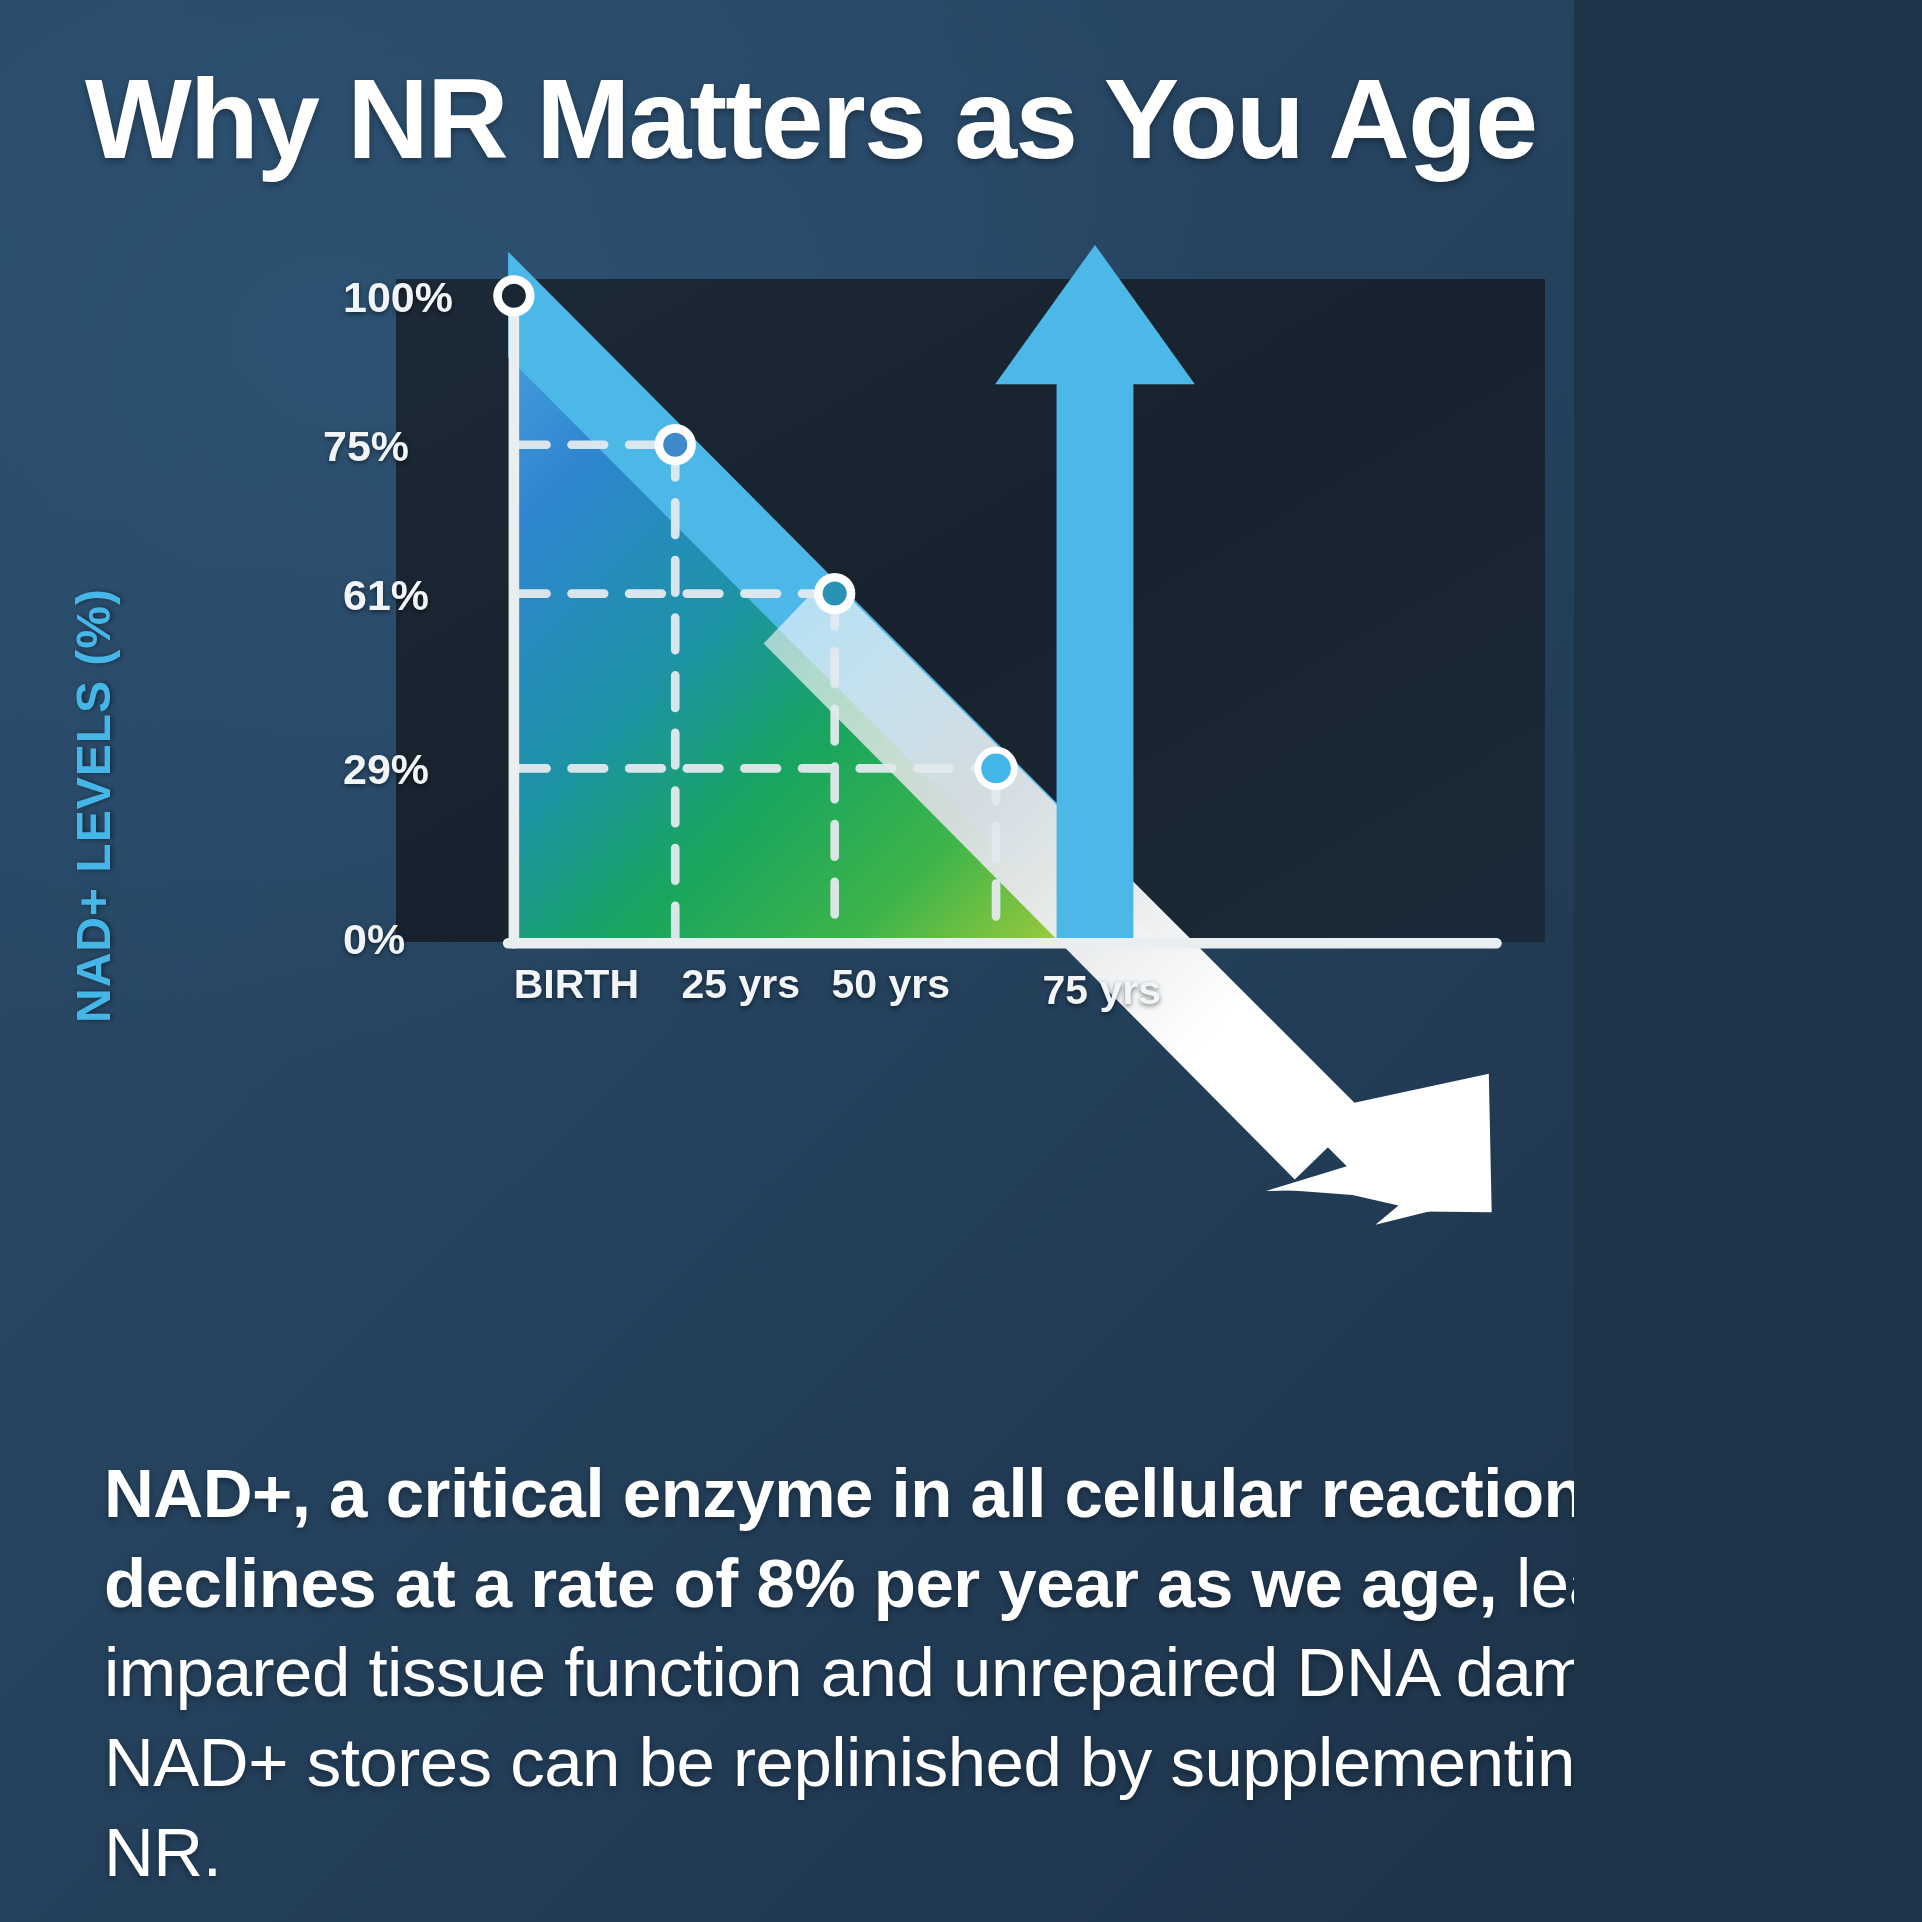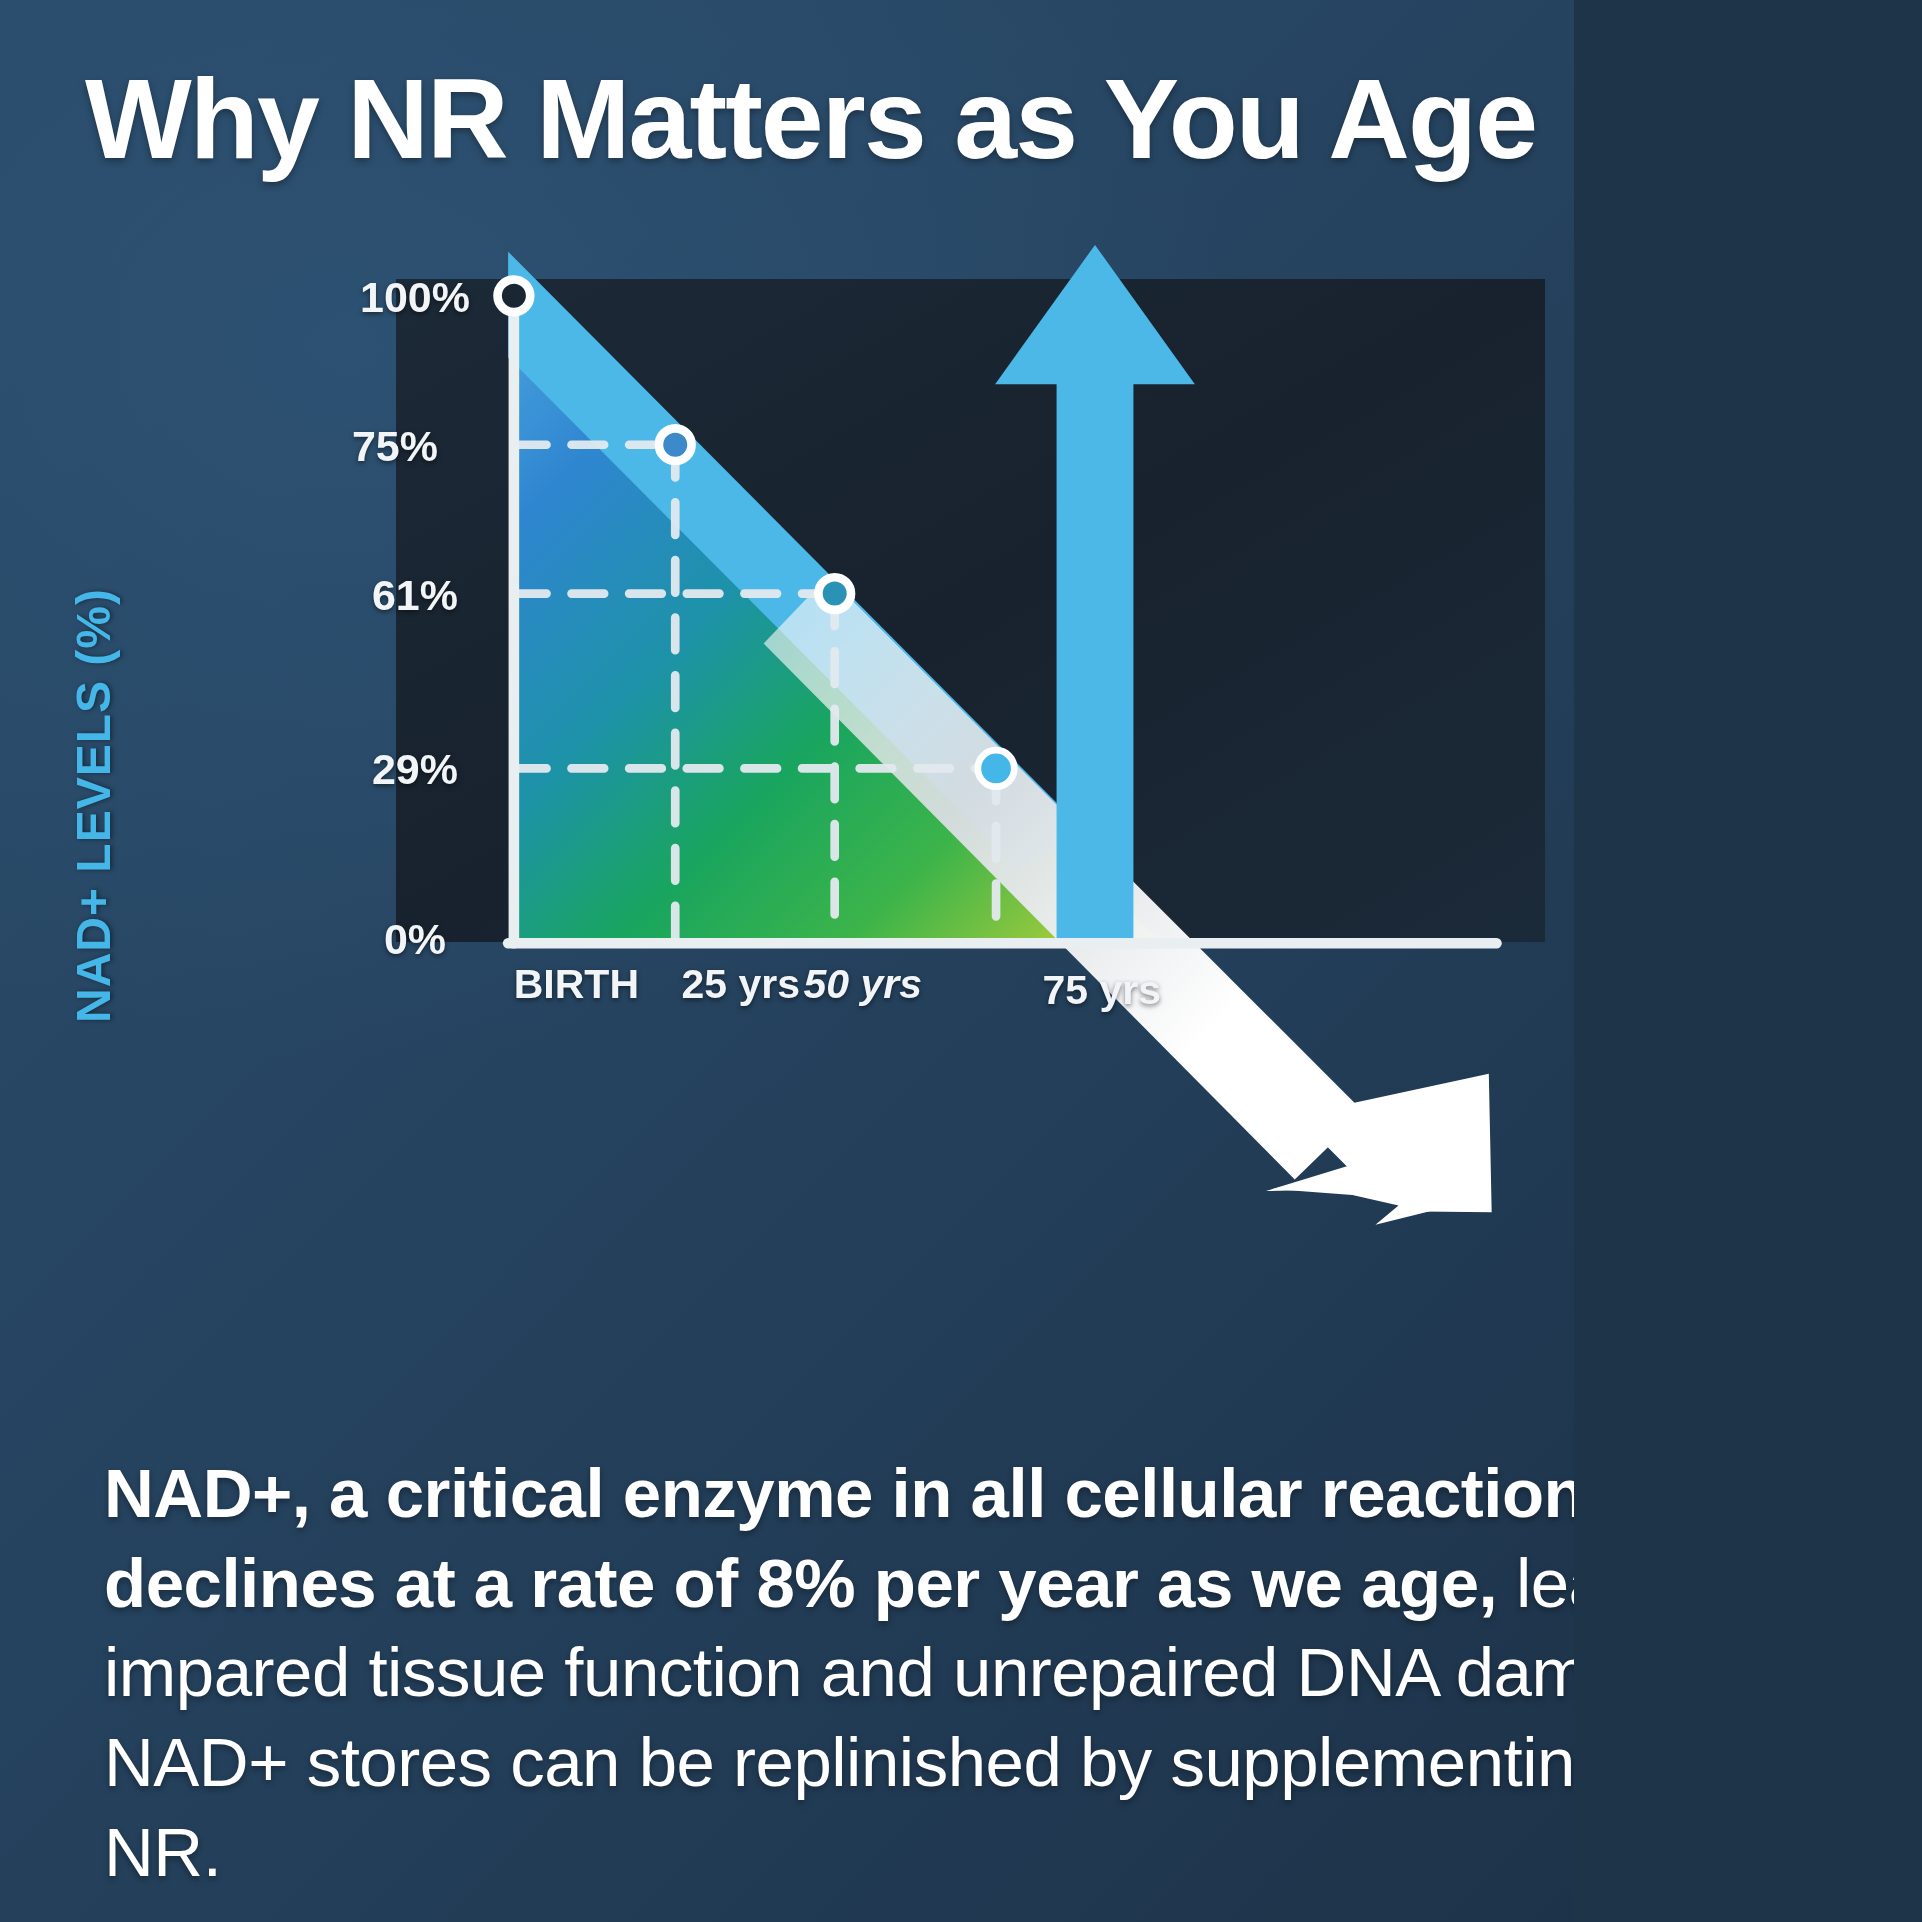--- a/index.html
+++ b/index.html
@@ -49,21 +49,21 @@
     left: 0;
     top: 0;
     width: 1922px;
     height: 1922px;
     pointer-events: none;
   }
 
   
   .ytick {
     position: absolute;
-    text-align: center;
+    text-align: left;
     color: #f2f5f7;
     font-size: 43px;
     font-weight: 700;
     letter-spacing: 0px;
     text-shadow: 0 1.9px 4.8px rgba(0,0,0,0.5);
     width: 144px;
   }
   .xtick {
     position: absolute;
     text-align: right;
@@ -203,21 +203,21 @@
   </svg>
 
   <div class="ytick" style="left:343px; top:273px;">100%</div>
   <div class="ytick" style="left:323px; top:422px;">75%</div>
   <div class="ytick" style="left:343px; top:571px;">61%</div>
   <div class="ytick" style="left:343px; top:745px;">29%</div>
   <div class="ytick" style="left:343px; top:915px;">0%</div>
 
   <div class="xtick" style="left:389px;  top:961px;">BIRTH</div>
   <div class="xtick" style="left:550px;  top:961px;">25 yrs</div>
-  <div class="xtick" style="left:672px;  top:961px;font-style:italic;">50 yrs</div>
+  <div class="xtick" style="left:700px;  top:961px;">50 yrs</div>
   <div class="xtick" style="left:911px;  top:961px;margin-top:6px;">75 yrs</div>
 
   <div class="ylabel">NAD+ LEVELS (%)</div>
 
   <div class="body-copy">
     <b>NAD+, a critical enzyme in all cellular reactions, declines at a rate of 8% per year as we age,</b><span class="light"> leading to impared tissue function and unrepaired DNA damage. NAD+ stores can be replinished by supplementing with NR.</span>
   </div>
 
 </div>
 

